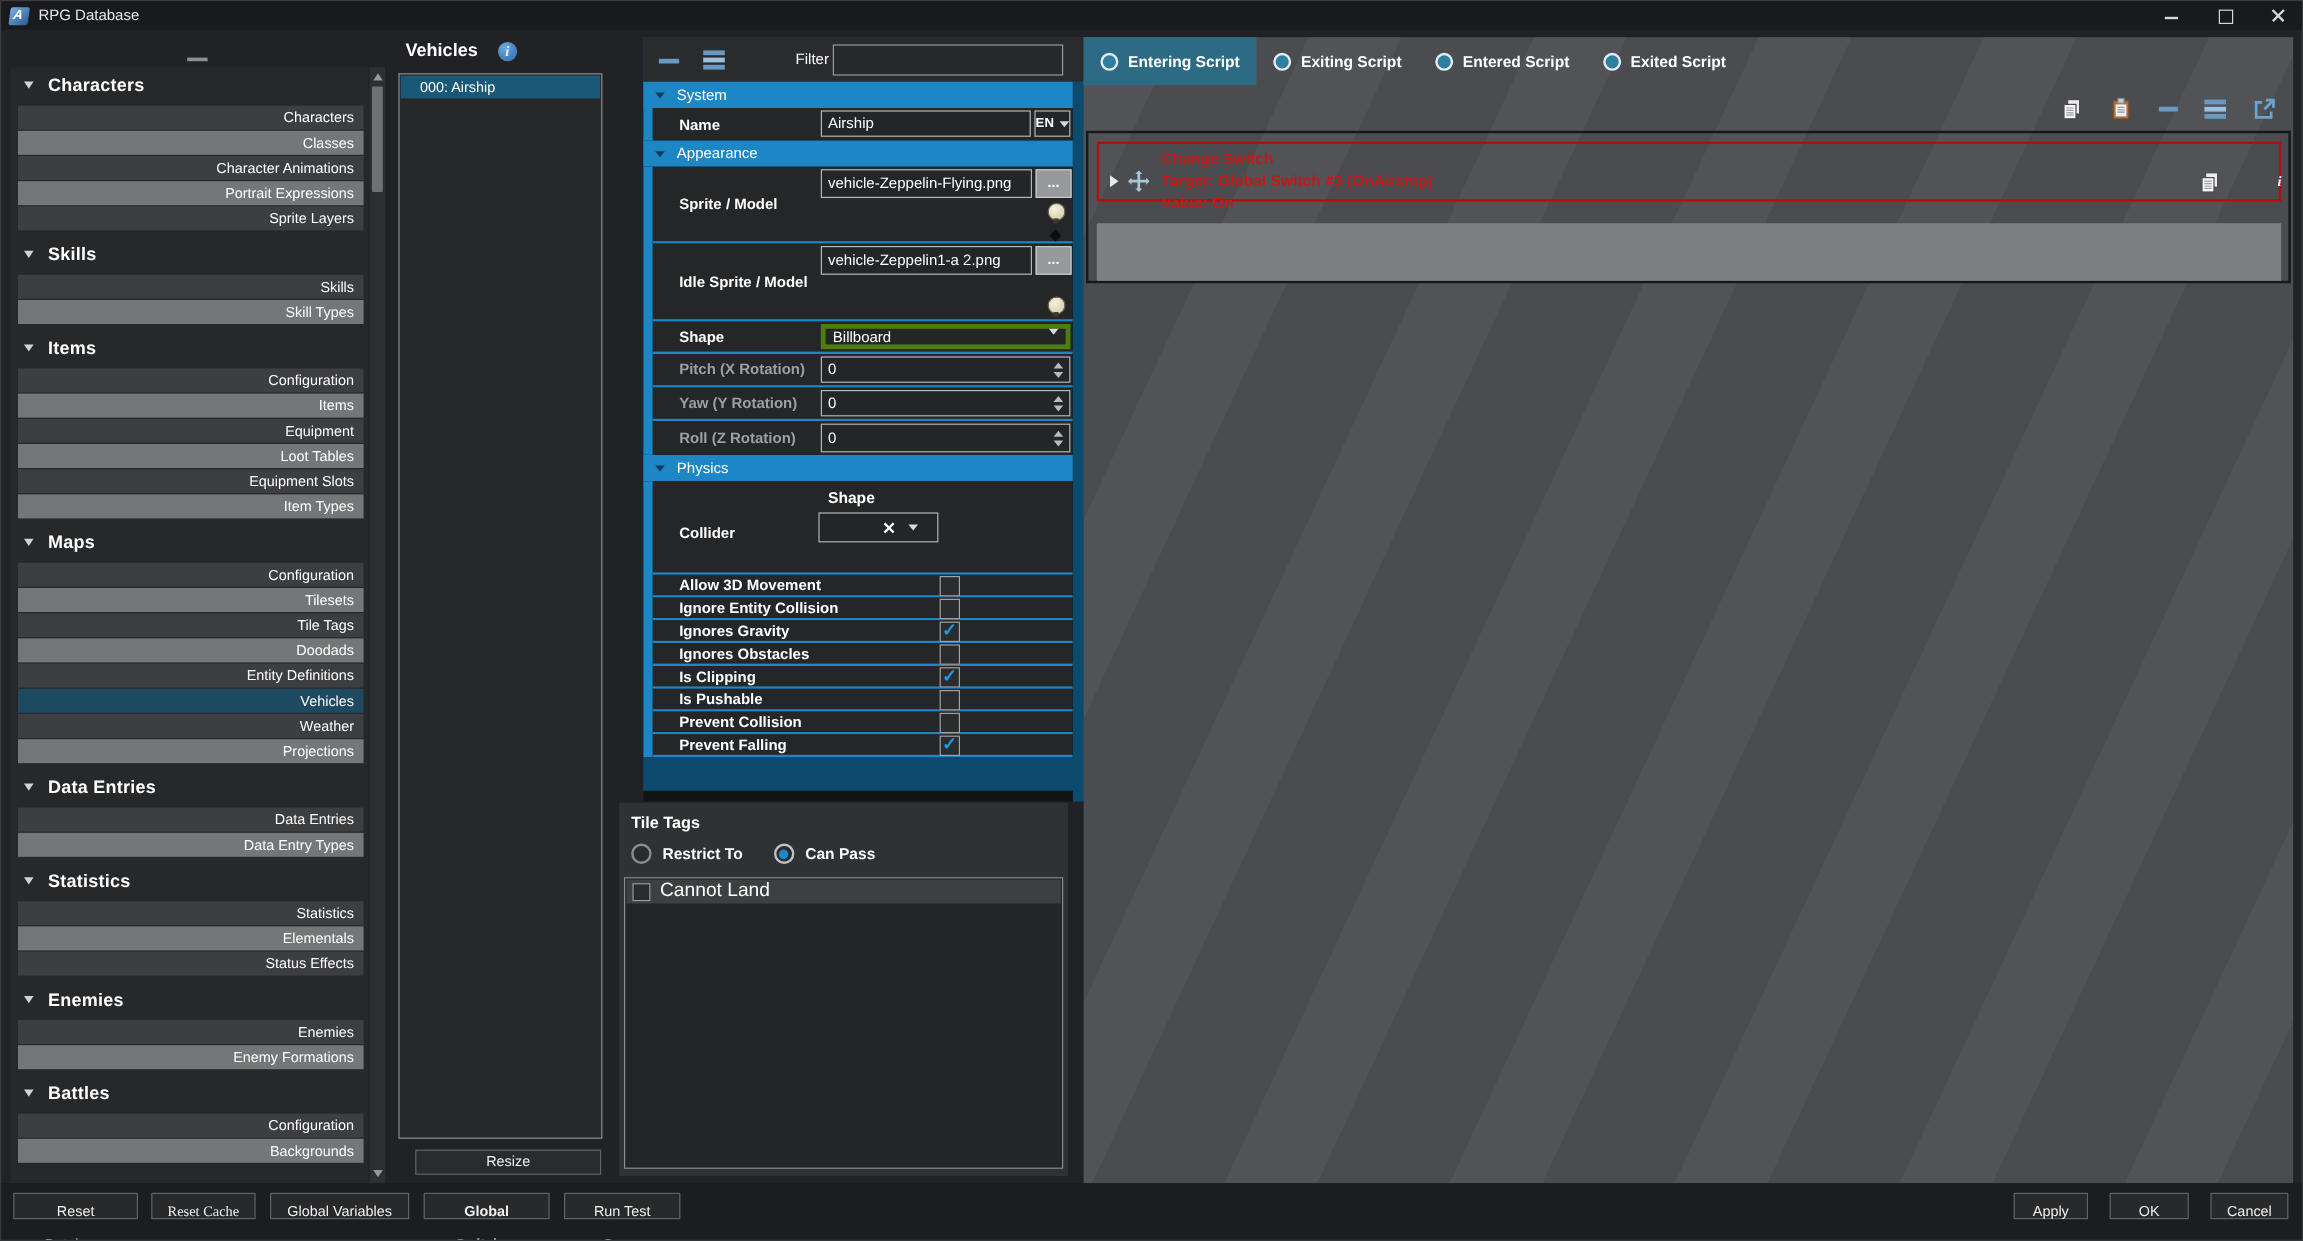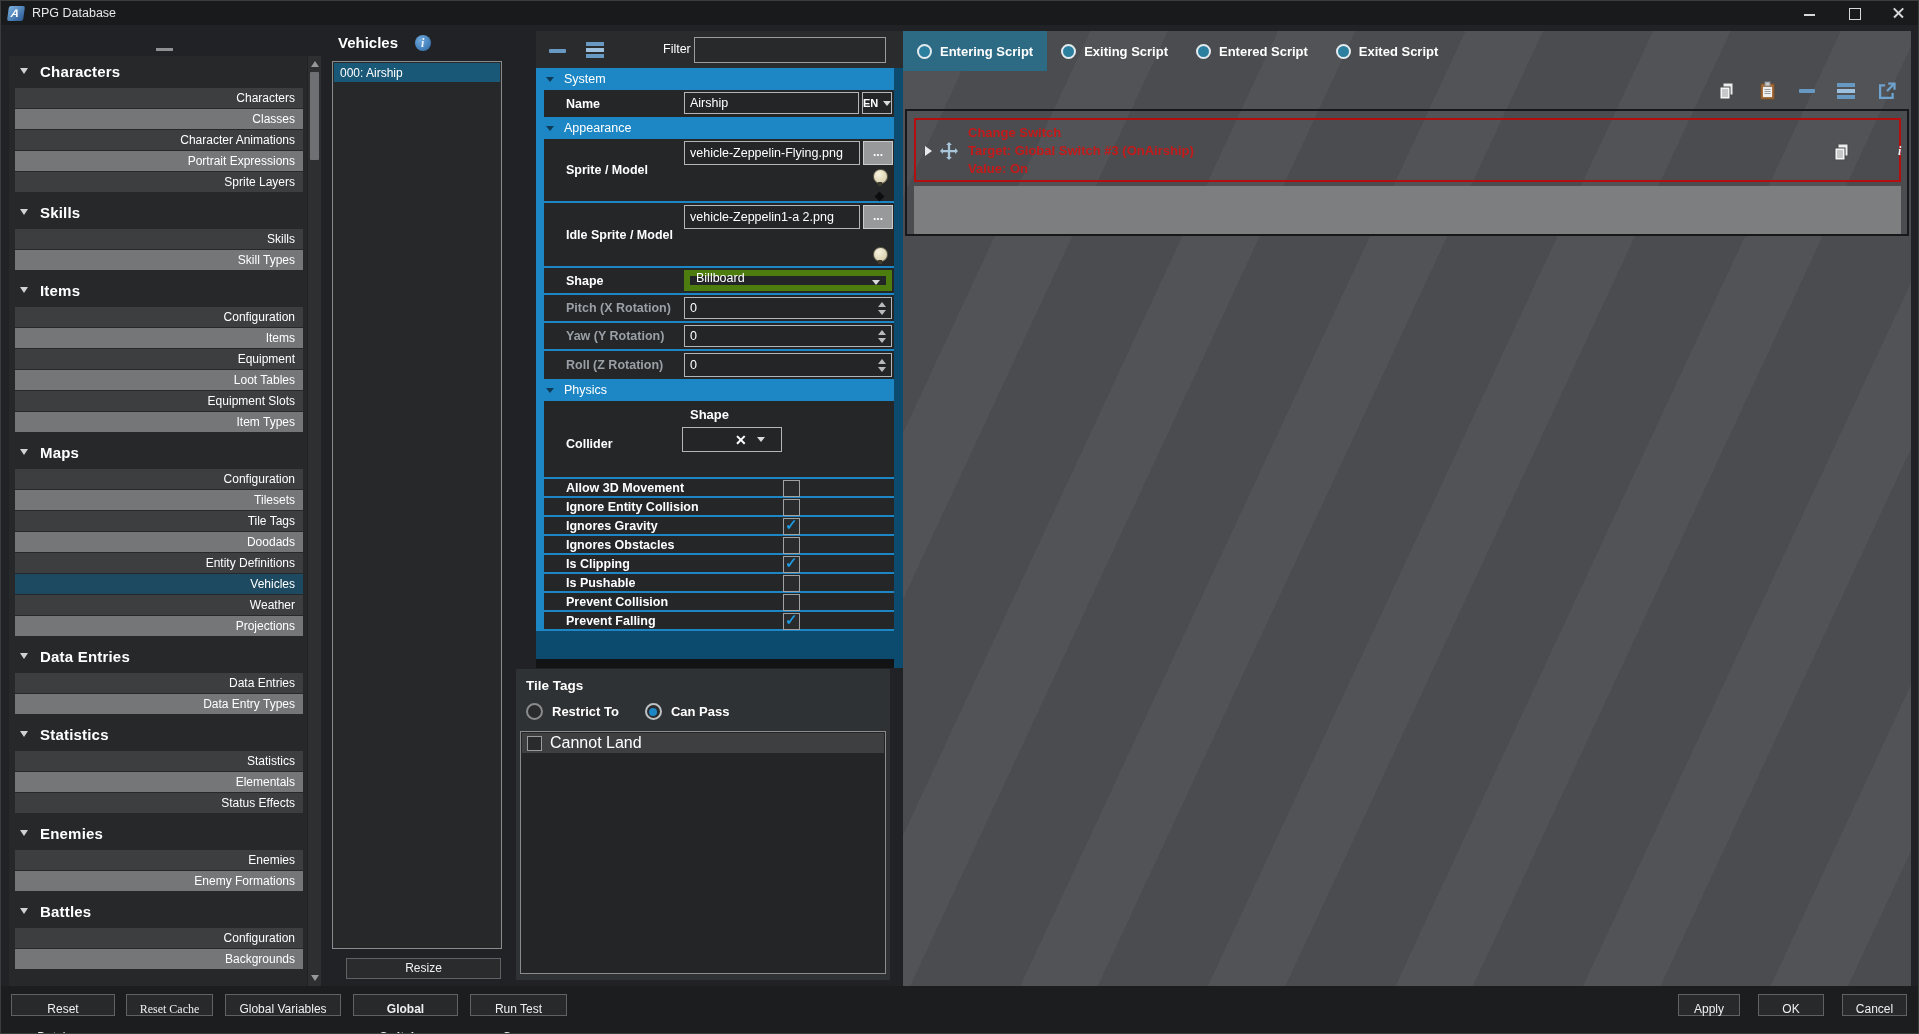--- a/index.html
+++ b/index.html
@@ -39,21 +39,21 @@
   .arr.down { bottom:5px; border-top:6px solid #97989a; }
   .vthumb { position:absolute; left:2px; width:9px; background:#6f7073; border-radius:1px; cursor:pointer; }
   .vs-side .vthumb { top:16px; height:88px; }
 
   
   .veh-title { position:absolute; left:337px; top:33px; display:flex; align-items:center; }
   .veh-title .t { font-size:15px; font-weight:bold; color:#fff; }
   .info-icon { width:16px; height:16px; border-radius:50%; background:radial-gradient(circle at 35% 30%, #6fa9dc, #2a68a6); margin-left:17px; position:relative; cursor:pointer; }
   .info-icon::after { content:"i"; position:absolute; left:6px; top:1px; font-family:"Liberation Serif",serif; font-style:italic; font-weight:bold; font-size:12px; color:#eaf2fa; }
   .veh-list { position:absolute; left:331px; top:60px; width:170px; height:888px; background:#27282a; border:1px solid #8a8b8d; }
-  .veh-item { height:19px; background:#1a5878; color:#fff; display:flex; align-items:center; padding-left:6px; margin:1px; cursor:pointer; }
+  .veh-item { height:19px; background:#1a5878; color:#fff; display:flex; align-items:center; padding-left:16px; margin:1px; cursor:pointer; }
   .resize-btn { position:absolute; left:345px; top:957px; width:155px; height:21px; background:#2a2b2d; border:1px solid #606162; color:#f0f0f0; text-align:center; line-height:19px; cursor:pointer; font-size:12px; }
 
   
   .props { position:absolute; left:515px; top:30px; width:374px; height:637px; background:#0c4a6e;margin-left:20px; }
   .props-hdr { position:relative; height:37px; background:#2a2b2d; }
   .ic-min { position:absolute; left:13px; top:18px; width:17px; height:4px; background:#6899c2; border-radius:1px; cursor:pointer; }
   .ic-menu { position:absolute; left:50px; top:11px; width:18px; height:16px; cursor:pointer; }
   .ic-menu i { display:block; height:3.5px; margin-bottom:2.5px; background:#6899c2; }
   .ic-menu i:nth-child(2){ background:#9dc0de; }
   .filter-lbl { position:absolute; left:127px; top:11px; font-size:12.5px; color:#fff; }
@@ -75,21 +75,21 @@
   .r-sprite { height:64px; } .r-idle { height:65px; }
   .r-sprite .tbox, .r-idle .tbox { left:140px; top:2px; width:176px; height:24px; }
   .browse { position:absolute; left:319px; top:2px; width:30px; height:24px; background:#98999b; border:1px solid #c9cacb; color:#fff; font-weight:bold; text-align:center; line-height:20px; cursor:pointer; }
   .balloon { position:absolute; width:15px; height:18px; }
   .balloon::before { content:""; position:absolute; left:1px; top:0; width:13px; height:13px; border-radius:50%; background:radial-gradient(circle at 35% 30%, #f7f2de, #cfc6a0); border:1px solid #6b6452; }
   .balloon::after { content:""; position:absolute; left:5.5px; top:13px; width:4px; height:4px; background:#3f3a2e; }
   .r-sprite .balloon { left:328px; top:30px; } 
   .r-idle .balloon { left:328px; top:44px; }
   .diamond { position:absolute; left:332px; top:54px; width:7px; height:7px; background:#0c0d0e; transform:rotate(45deg); }
   .r-shape { height:27px; }
-  .dropdown { position:absolute; left:140px; right:2px; top:2px; bottom:2px; background:#232527; border:6px solid #4d7c0f; display:flex; align-items:flex-end; padding:0 6px; cursor:pointer; font-size:12.5px; color:#fff; }
+  .dropdown { position:absolute; left:140px; right:2px; top:2px; bottom:2px; background:#232527; border:4px solid #4d7c0f; display:flex; align-items:flex-start; padding:0 6px; cursor:pointer; font-size:12.5px; color:#fff; }
   .dropdown .caret { margin-left:auto; }
   .r-rot { height:28px;padding-left:24px; }
   .spinner { position:absolute; left:140px; right:2px; top:2px; bottom:2px; background:#232527; border:1px solid #b4b5b7; display:flex; }
   .spinner input { flex:1; background:transparent; border:none; color:#fff; padding:0 5px; font:inherit; font-size:12.5px; outline:none; }
   .spinbtns { width:18px; display:flex; flex-direction:column; align-items:center; justify-content:center; gap:3px; cursor:pointer; }
   .sb-up { width:0;height:0;border-left:4px solid transparent;border-right:4px solid transparent;border-bottom:5px solid #b9babc; }
   .sb-dn { width:0;height:0;border-left:4px solid transparent;border-right:4px solid transparent;border-top:5px solid #b9babc; }
   .r-collider { height:78px; }
   .r-collider .plabel { top:36px; transform:none; }
   .col-shape-lbl { position:absolute; left:146px; top:6px; font-weight:bold; font-size:13px; color:#fff; }
@@ -126,21 +126,21 @@
   .tab.active { background:#2d6b85; }
   .tab-circle { width:15px; height:15px; border-radius:50%; background:#2d7fa0; border:2px solid #e4ebef; }
   .tab-lbl { font-size:13px; font-weight:bold; color:#fff; }
   .script-icons { position:absolute; right:14px; top:48px; display:flex; align-items:center; gap:22px; height:24px; }
   .sic { cursor:pointer; display:block; }
   .ic-min2 { width:16px; height:4px; background:#6899c2; border-radius:1px; }
   .ic-menu2 { width:18px; height:16px; }
   .ic-menu2 i { display:block; height:3.5px; margin-bottom:2.5px; background:#6899c2; }
   .ic-menu2 i:nth-child(2){ background:#9dc0de; }
   .script-box { position:absolute; left:2px; top:78px; width:1004px; height:127px; border:2px solid #17181a; }
-  .cmd-row { position:absolute; left:7px; top:7px; right:6px; height:64px; border:2px solid #b30f0f; cursor:pointer; }
+  .cmd-row { position:absolute; left:7px; top:7px; right:6px; height:50px; border:2px solid #b30f0f; cursor:pointer; }
   .cmd-expand { position:absolute; left:9px; top:26px; width:0; height:0; border-top:5px solid transparent; border-bottom:5px solid transparent; border-left:7px solid #e8e9ea; cursor:pointer; }
   .cmd-move { position:absolute; left:24px; top:22px; cursor:move; }
   .cmd-text { position:absolute; left:52px; top:4px; color:#c41a1a; font-weight:bold; font-size:13px; line-height:18px; }
   .cmd-copy { position:absolute; right:48px; top:22px; cursor:pointer; }
   .cmd-info { position:absolute; right:8px; top:22px; }
   .cmd-info .info-icon { margin-left:0; width:18px; height:18px; }
   .cmd-info .info-icon::after { left:7px; top:2px; }
   .empty-row { position:absolute; left:7px; top:75px; right:6px; height:48px; background:#7d7e80; cursor:pointer; }
 
   

